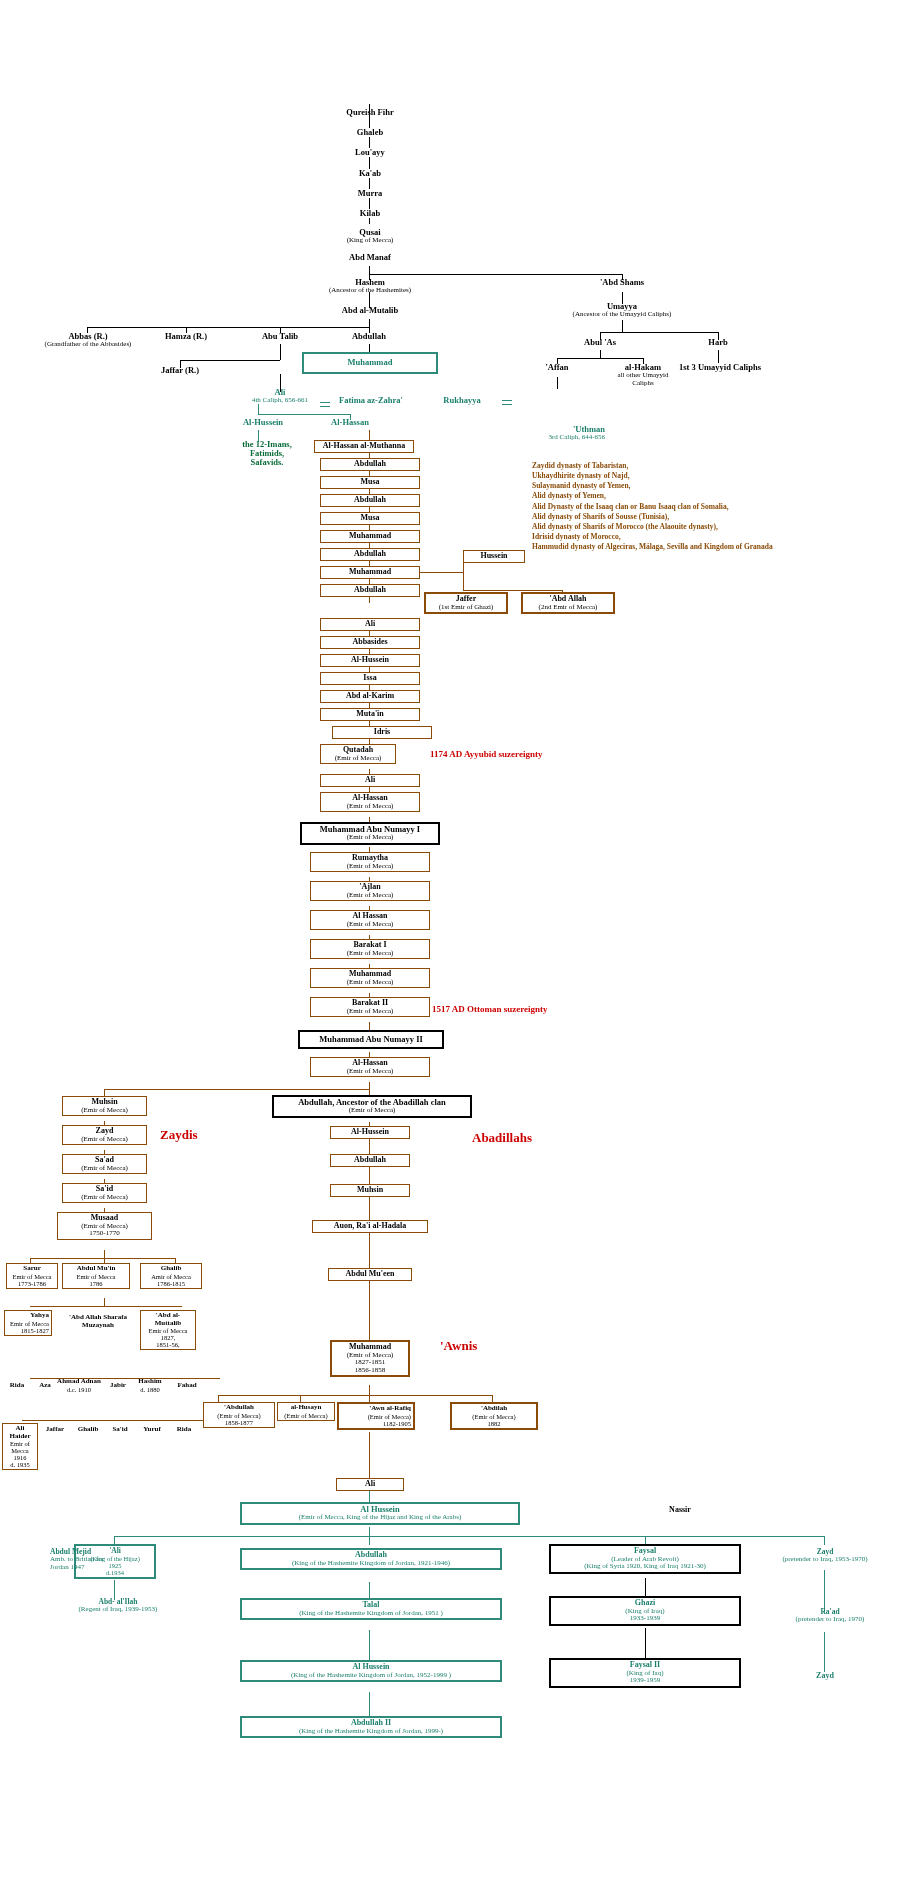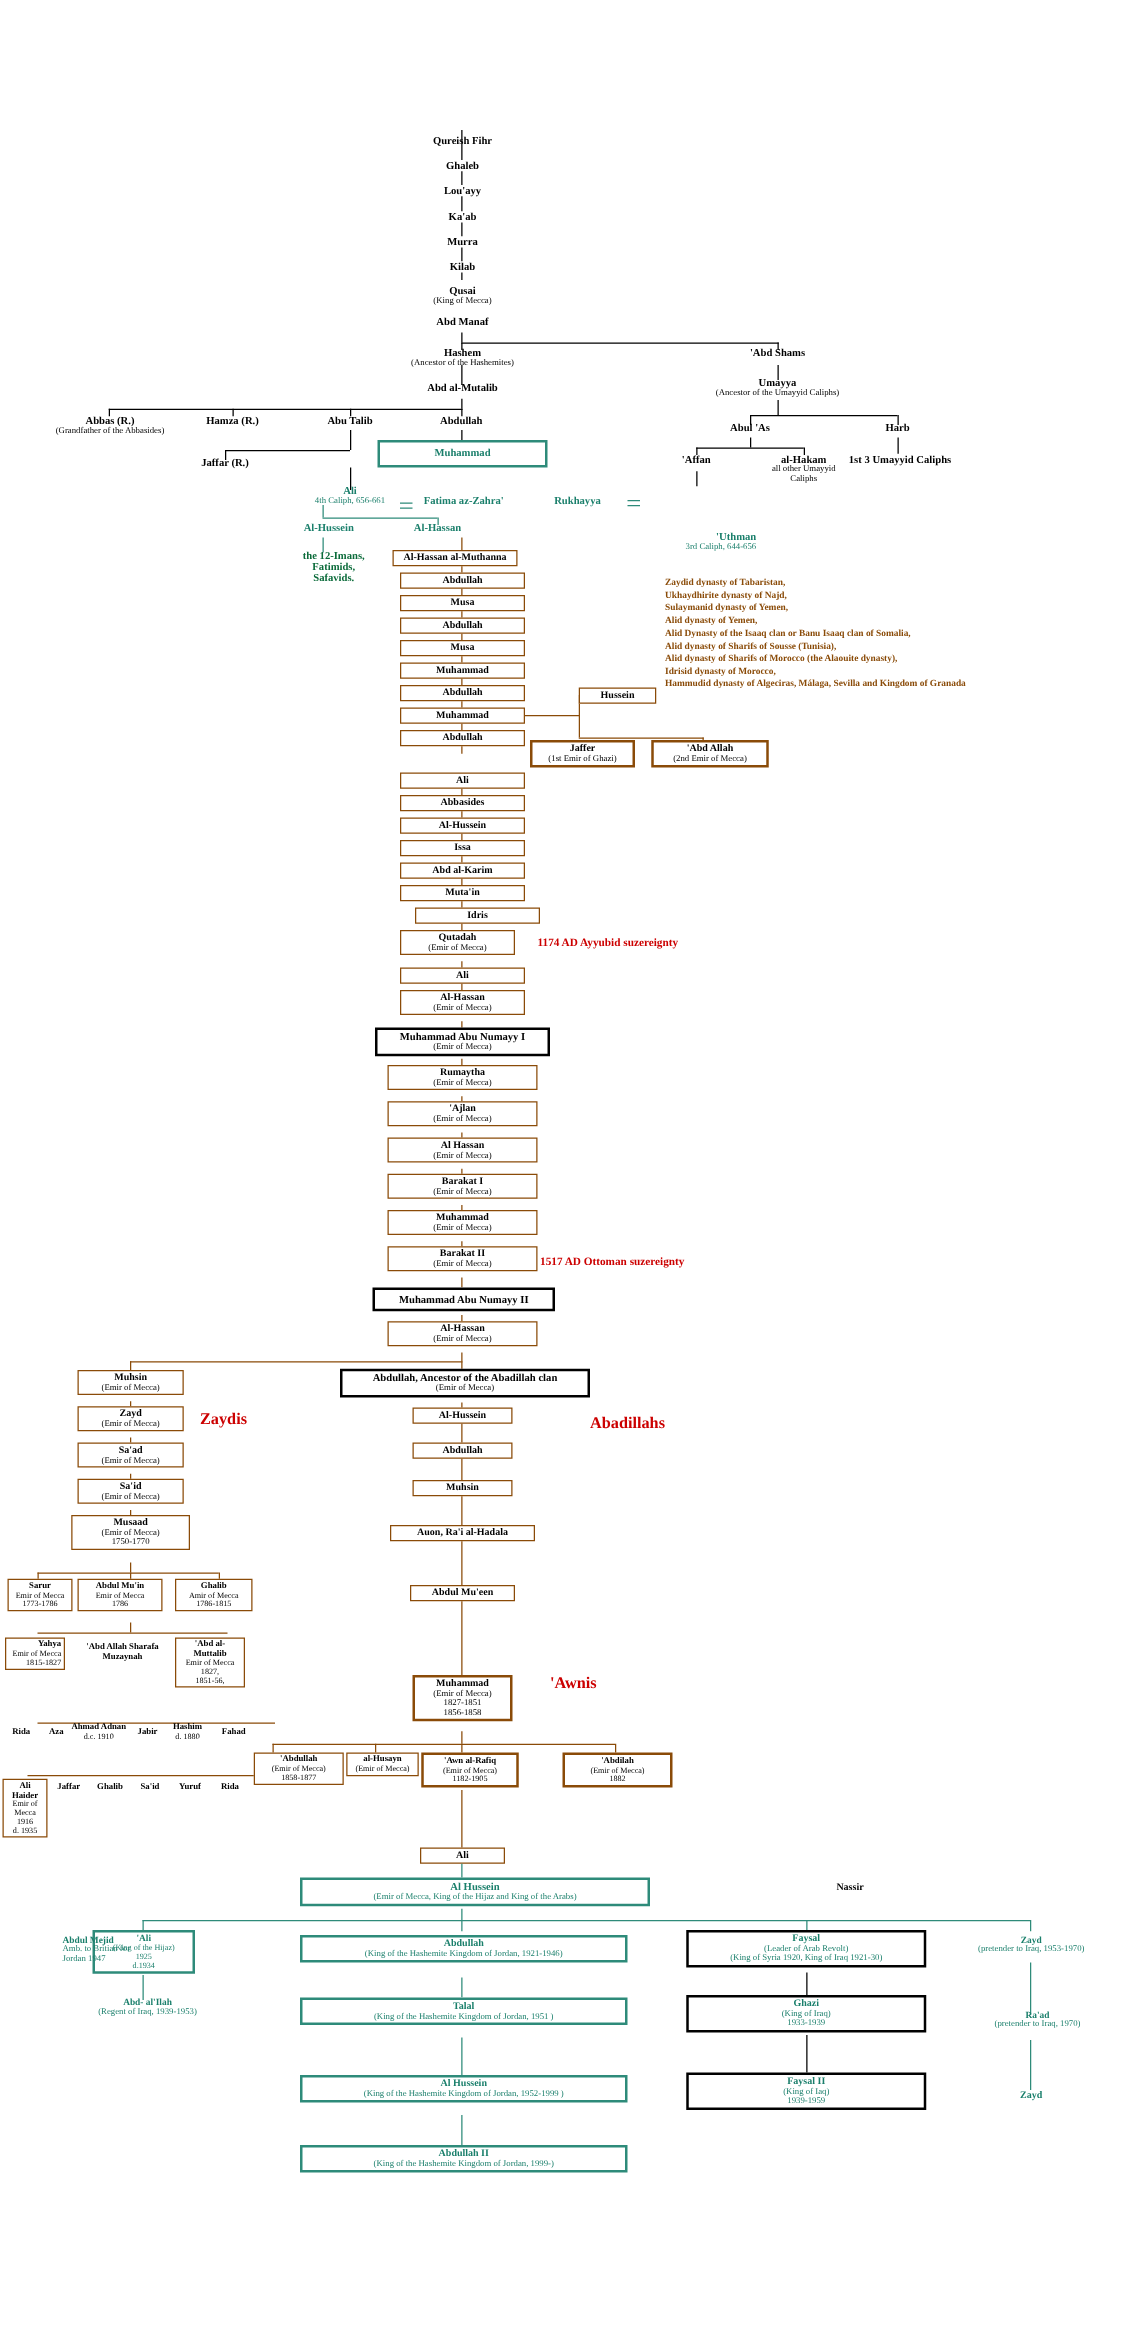--- a/index.html
+++ b/index.html
@@ -186,21 +186,21 @@
   <div class="node boxed" style="left:320px;top:654px;width:100px;"><span>Al-Hussein</span></div>
   <div class="ln" style="left:369px;top:667px;width:1px;height:6px;"></div>
   <div class="node boxed" style="left:320px;top:672px;width:100px;"><span>Issa</span></div>
   <div class="ln" style="left:369px;top:685px;width:1px;height:6px;"></div>
   <div class="node boxed" style="left:320px;top:690px;width:100px;"><span>Abd al-Karim</span></div>
   <div class="ln" style="left:369px;top:703px;width:1px;height:6px;"></div>
   <div class="node boxed" style="left:320px;top:708px;width:100px;"><span>Muta'in</span></div>
   <div class="ln" style="left:369px;top:721px;width:1px;height:6px;"></div>
   <div class="node boxed" style="left:332px;top:726px;width:100px;"><span>Idris</span></div>
   <div class="ln" style="left:369px;top:739px;width:1px;height:6px;"></div>
-  <div class="node boxed" style="left:320px;top:744px;width:92px;">
+  <div class="node boxed" style="left:320px;top:744px;width:76px;">
     <span>Qutadah</span>
     <span class="sub">(Emir of Mecca)</span>
   </div>
   <div class="lbl red" style="left:430px;top:749px;font-size:9px;">1174 AD   Ayyubid suzereignty</div>
 
   <div class="ln" style="left:369px;top:769px;width:1px;height:6px;"></div>
   <div class="node boxed" style="left:320px;top:774px;width:100px;"><span>Ali</span></div>
   <div class="ln" style="left:369px;top:787px;width:1px;height:6px;"></div>
   <div class="node boxed" style="left:320px;top:792px;width:100px;">
     <span>Al-Hassan</span>
@@ -390,21 +390,21 @@
 
   <div class="node boxed" style="left:203px;top:1402px;width:72px;font-size:7px;">
     <span>'Abdullah</span>
     <span class="sub" style="white-space:pre-line;font-size:6.5px;">(Emir of Mecca)
 1858-1877</span>
   </div>
   <div class="node boxed" style="left:277px;top:1402px;width:58px;font-size:7px;">
     <span>al-Husayn</span>
     <span class="sub" style="white-space:pre-line;font-size:6.5px;">(Emir of Mecca)</span>
   </div>
-  <div class="node boxed2" style="left:337px;top:1402px;width:78px;font-size:7px;">
+  <div class="node boxed2" style="left:337px;top:1402px;width:78px;font-size:7px;text-align:right;">
     <span>'Awn al-Rafiq</span>
     <span class="sub" style="white-space:pre-line;font-size:6.5px;">(Emir of Mecca)
 1182-1905</span>
   </div>
   <div class="node boxed2" style="left:450px;top:1402px;width:88px;font-size:7px;">
     <span>'Abdilah</span>
     <span class="sub" style="white-space:pre-line;font-size:6.5px;">(Emir of Mecca)
 1882</span>
   </div>
 

